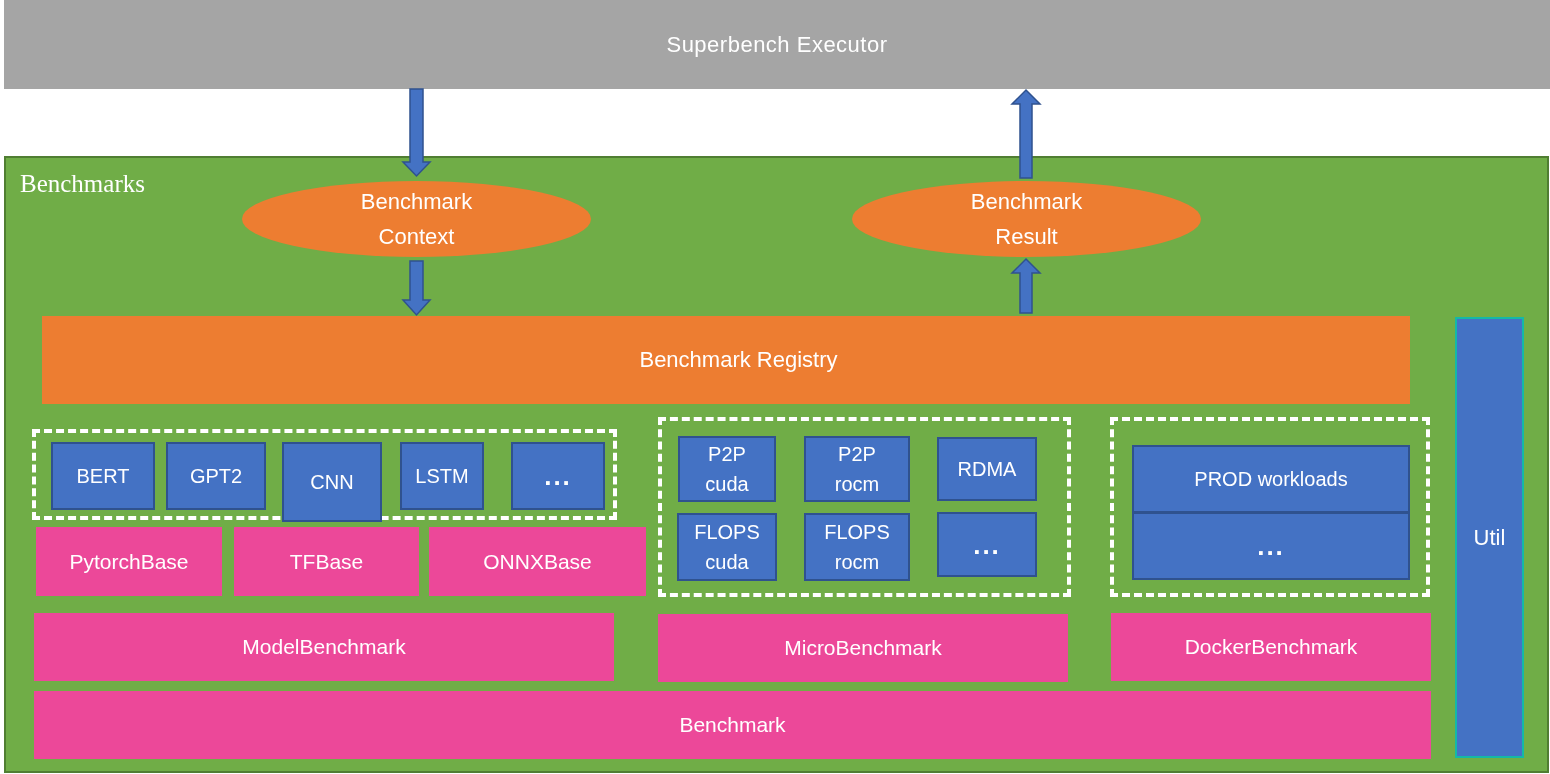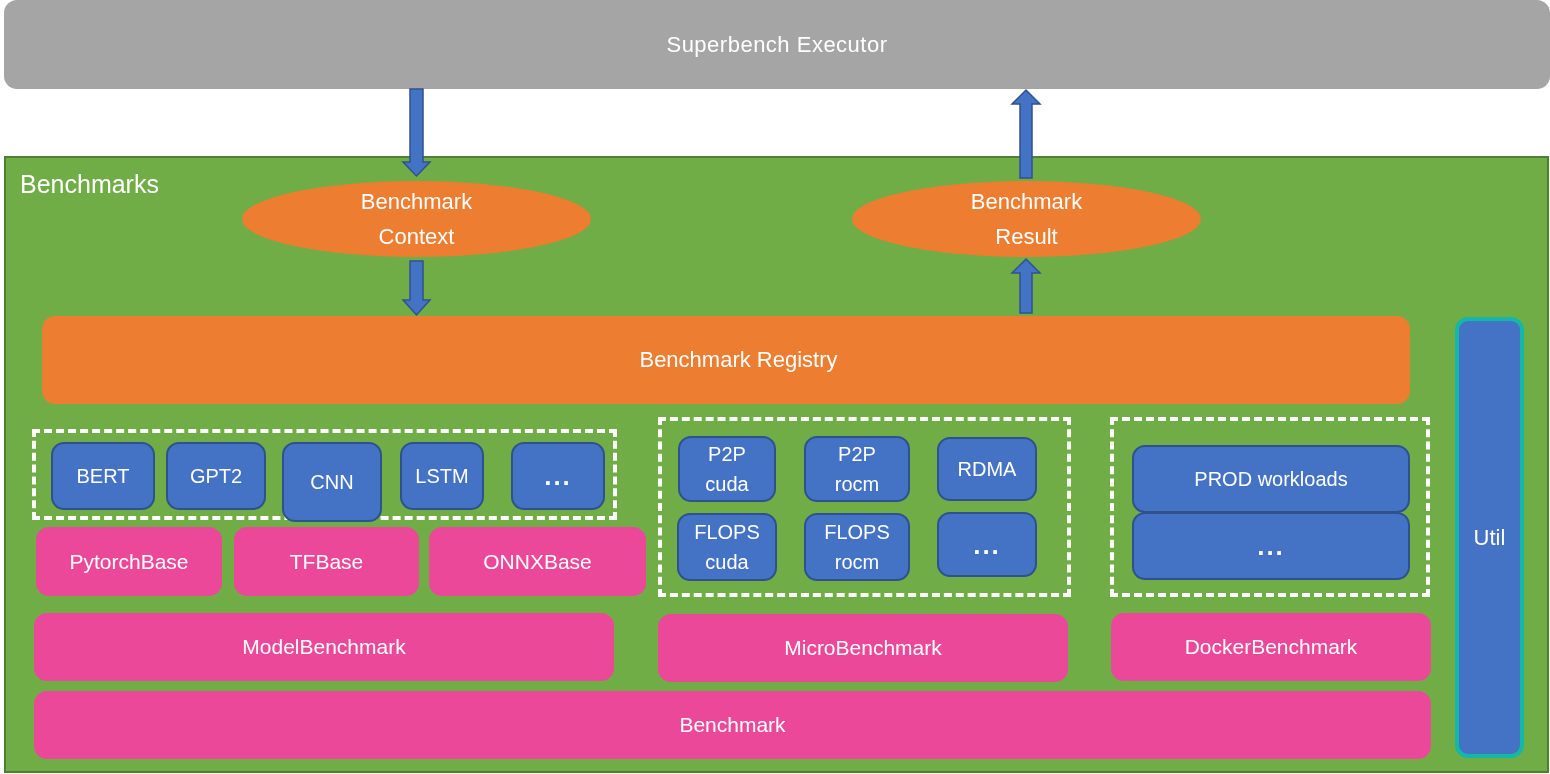--- a/index.html
+++ b/index.html
@@ -1,25 +1,25 @@
 <!DOCTYPE html>
 <html><head>
 <meta charset="utf-8">
 <style>
   html, body { margin:0; padding:0; background:#ffffff; }
   body { width:1550px; height:774px; position:relative; overflow:hidden;
          font-family:"Liberation Sans", "DejaVu Sans", sans-serif; color:#ffffff; }
   .abs { position:absolute; box-sizing:border-box; }
-  .center { display:flex; align-items:center; justify-content:center; text-align:center;border-radius:13px; }
+  .center { display:flex; align-items:center; justify-content:center; text-align:center; }
   #executor { left:4px; top:0; width:1546px; height:89px; background:#a5a5a5; font-size:22px; letter-spacing:0.5px; }
   #panel { left:4px; top:156px; width:1545px; height:617px; background:#70ad47; border:2px solid #507e32; }
-  #panel-title { left:20px; top:170px; font-size:25px; }
+  #panel-title { left:20px; top:170px; font-size:25px;font-family:Liberation Serif, serif; }
   .ellipse { background:#ed7d31; border-radius:50%; font-size:22px; line-height:35px; flex-direction:column; }
   #registry { left:42px; top:316px; width:1368px; height:88px; background:#ed7d31; font-size:22px;padding-left:25px; }
-  #util { left:1455px; top:317px; width:69px; height:441px; background:#4472c4; border:4px solid #14b8a6; font-size:22px; }
+  #util { left:1455px; top:317px; width:69px; height:441px; background:#4472c4; border:2px solid #14b8a6; font-size:22px; }
   .dash { border:4px dashed #ffffff; }
   .blue { background:#4472c4; border:2px solid #2f528f; font-size:20px; flex-direction:column; line-height:30px; }
   .brown { background:#ec4899; font-size:21px; }
   .dots { font-size:26px; font-weight:bold; letter-spacing:2px; line-height:20px; }
 </style>
 </head>
 <body>
 
 <div id="executor" class="abs center">
   <span>Superbench Executor</span>

